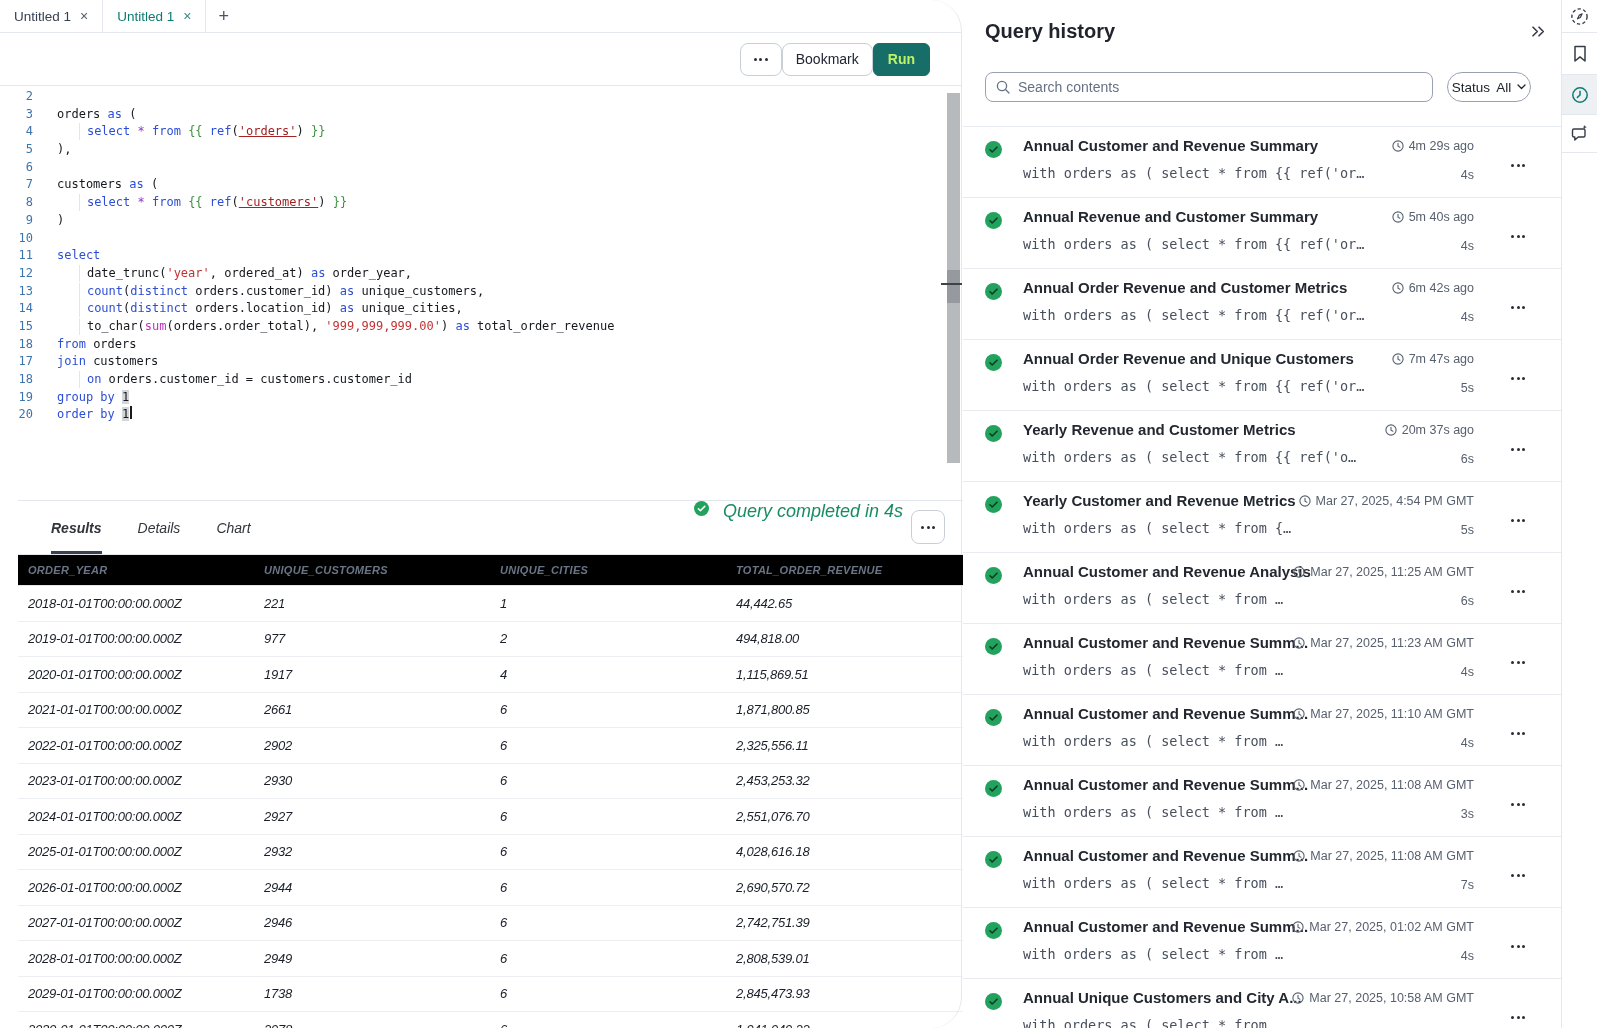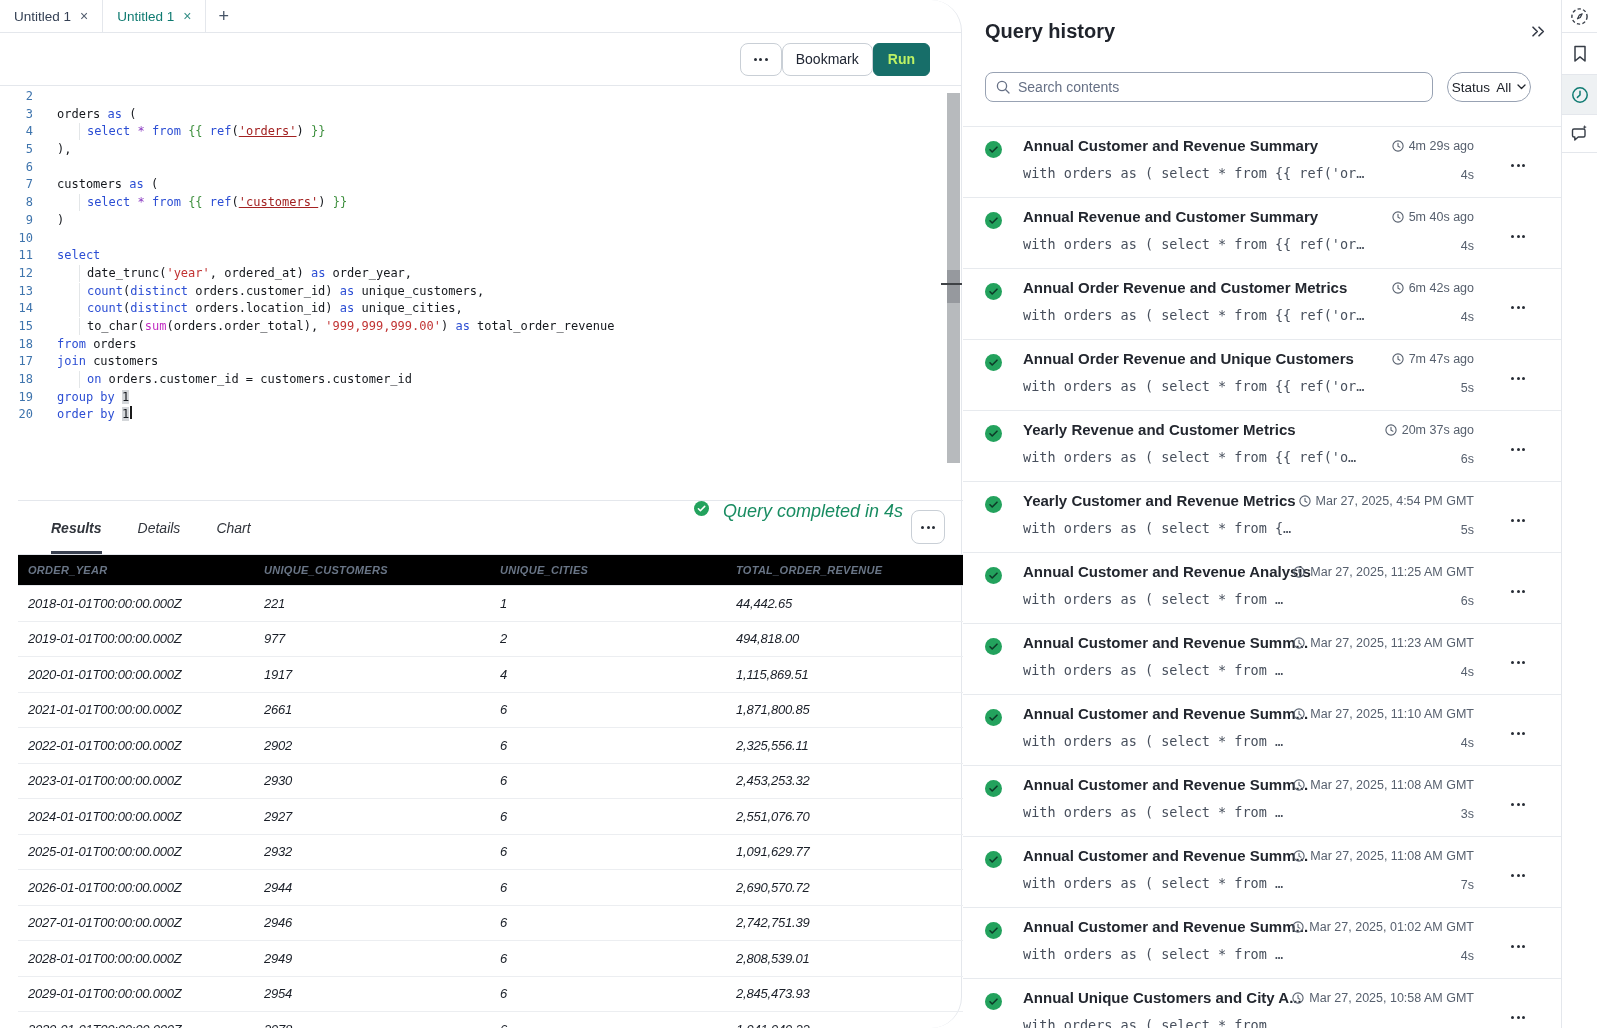--- a/index.html
+++ b/index.html
@@ -205,21 +205,21 @@
           <div class="tbl-row">
             <span>2024-01-01T00:00:00.000Z</span>
             <span>2927</span>
             <span>6</span>
             <span>2,551,076.70</span>
           </div>
           <div class="tbl-row">
             <span>2025-01-01T00:00:00.000Z</span>
             <span>2932</span>
             <span>6</span>
-            <span>1,091,629.77</span>
+            <span>4,028,616.18</span>
           </div>
           <div class="tbl-row">
             <span>2026-01-01T00:00:00.000Z</span>
             <span>2944</span>
             <span>6</span>
             <span>2,690,570.72</span>
           </div>
           <div class="tbl-row">
             <span>2027-01-01T00:00:00.000Z</span>
             <span>2946</span>
@@ -227,21 +227,21 @@
             <span>2,742,751.39</span>
           </div>
           <div class="tbl-row">
             <span>2028-01-01T00:00:00.000Z</span>
             <span>2949</span>
             <span>6</span>
             <span>2,808,539.01</span>
           </div>
           <div class="tbl-row">
             <span>2029-01-01T00:00:00.000Z</span>
-            <span>2954</span>
+            <span>1738</span>
             <span>6</span>
             <span>2,845,473.93</span>
           </div>
           <div class="tbl-row">
             <span>2030-01-01T00:00:00.000Z</span>
             <span>2978</span>
             <span>6</span>
             <span>1,941,949.22</span>
           </div>
         </div>

